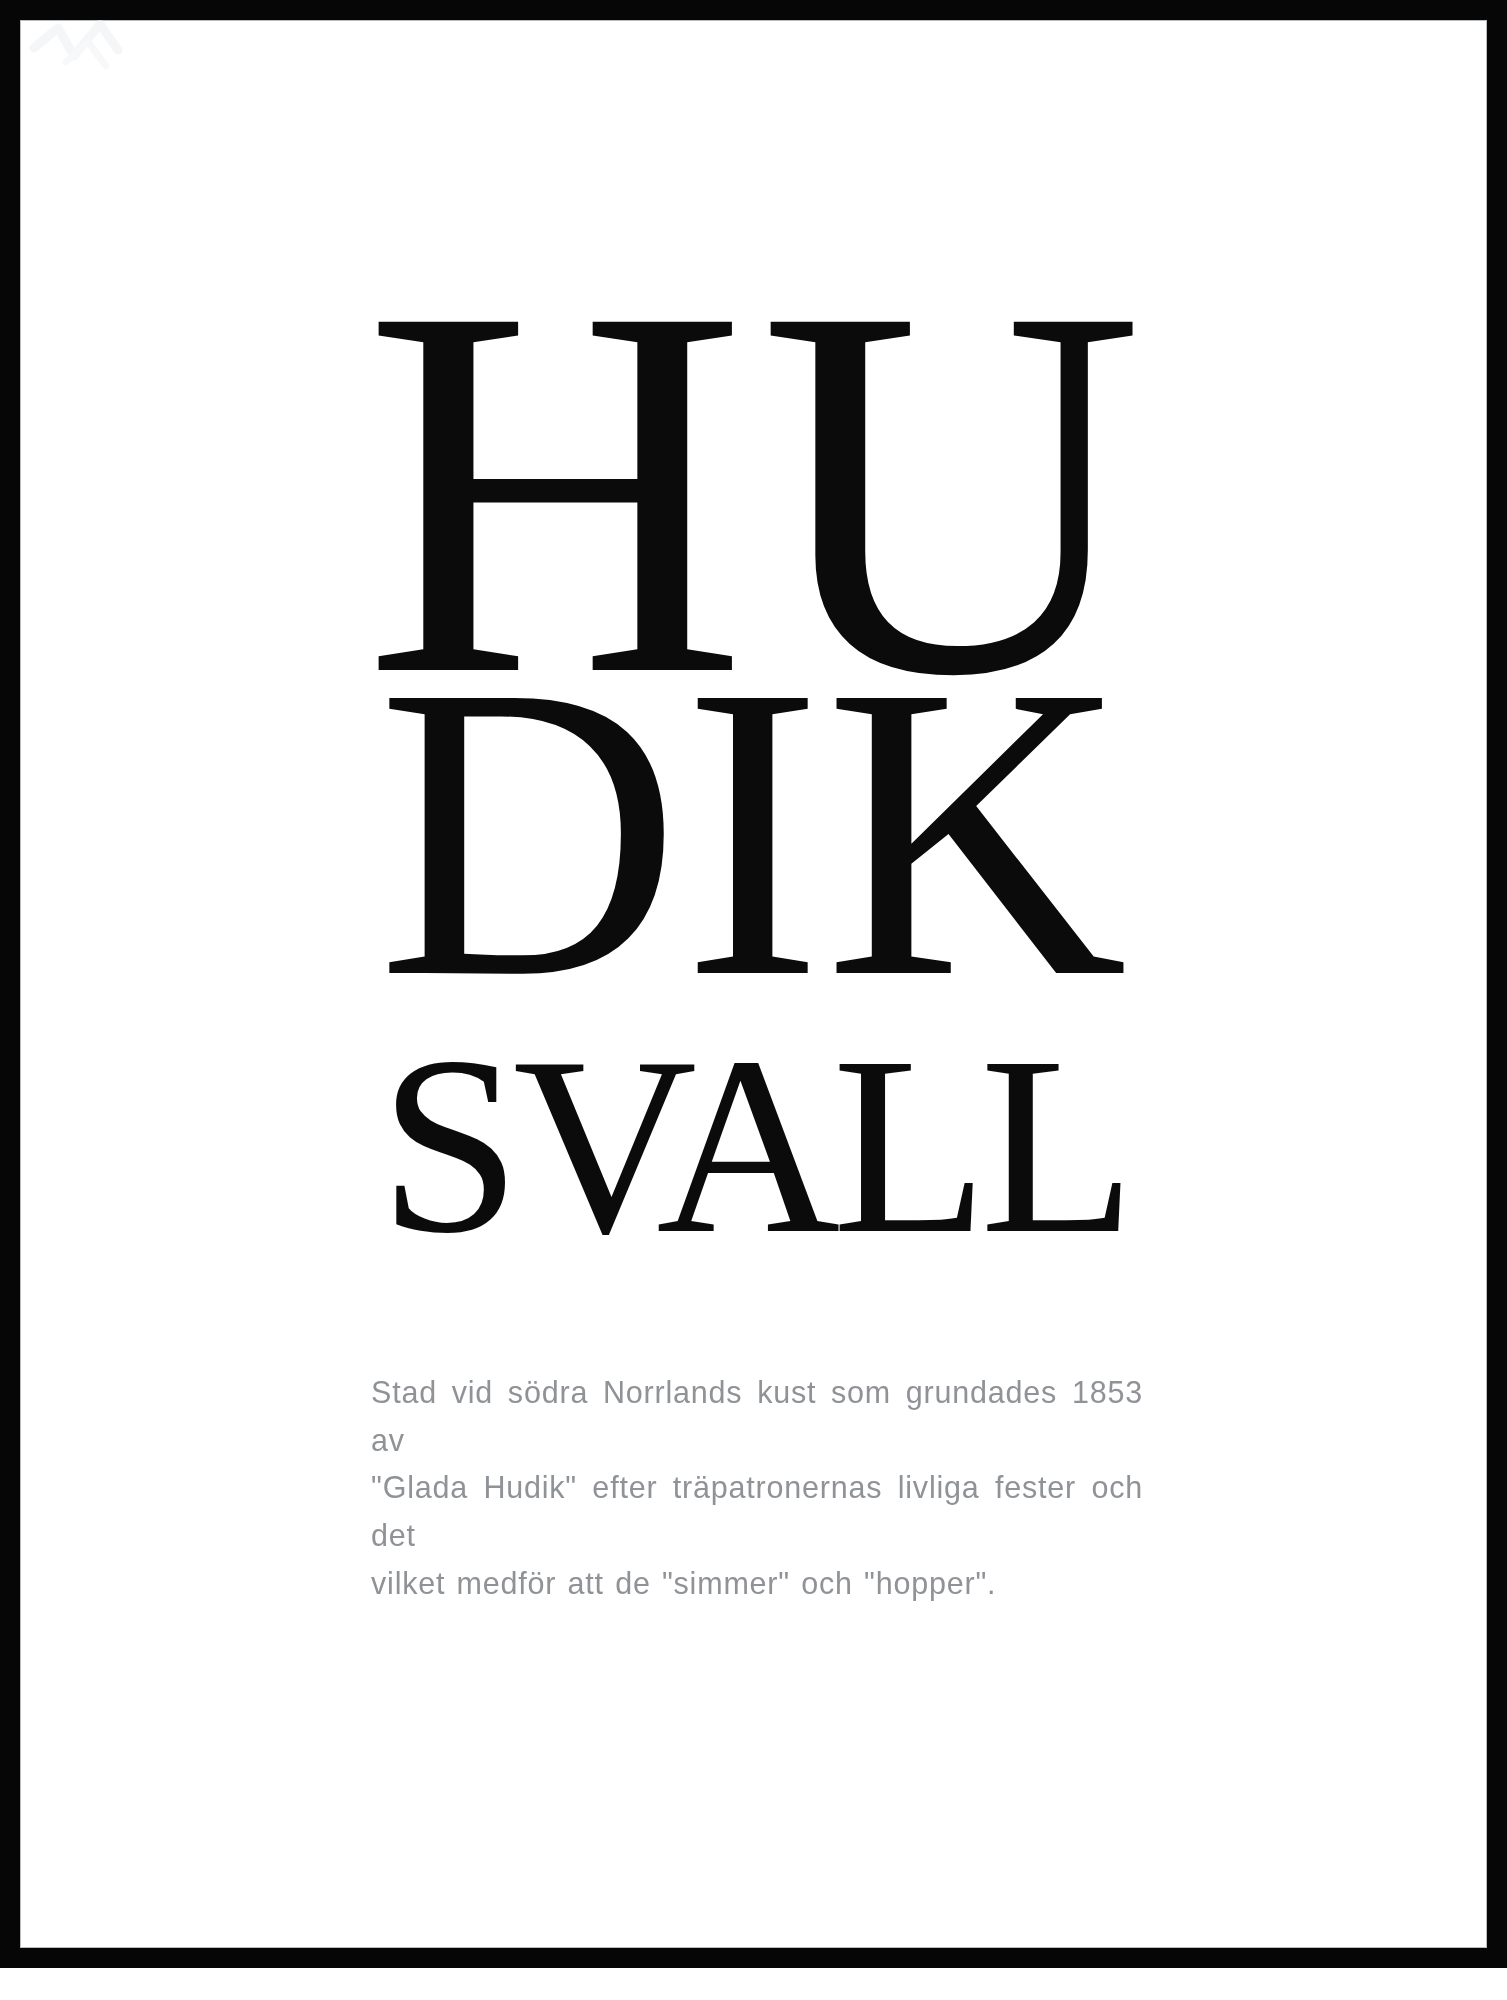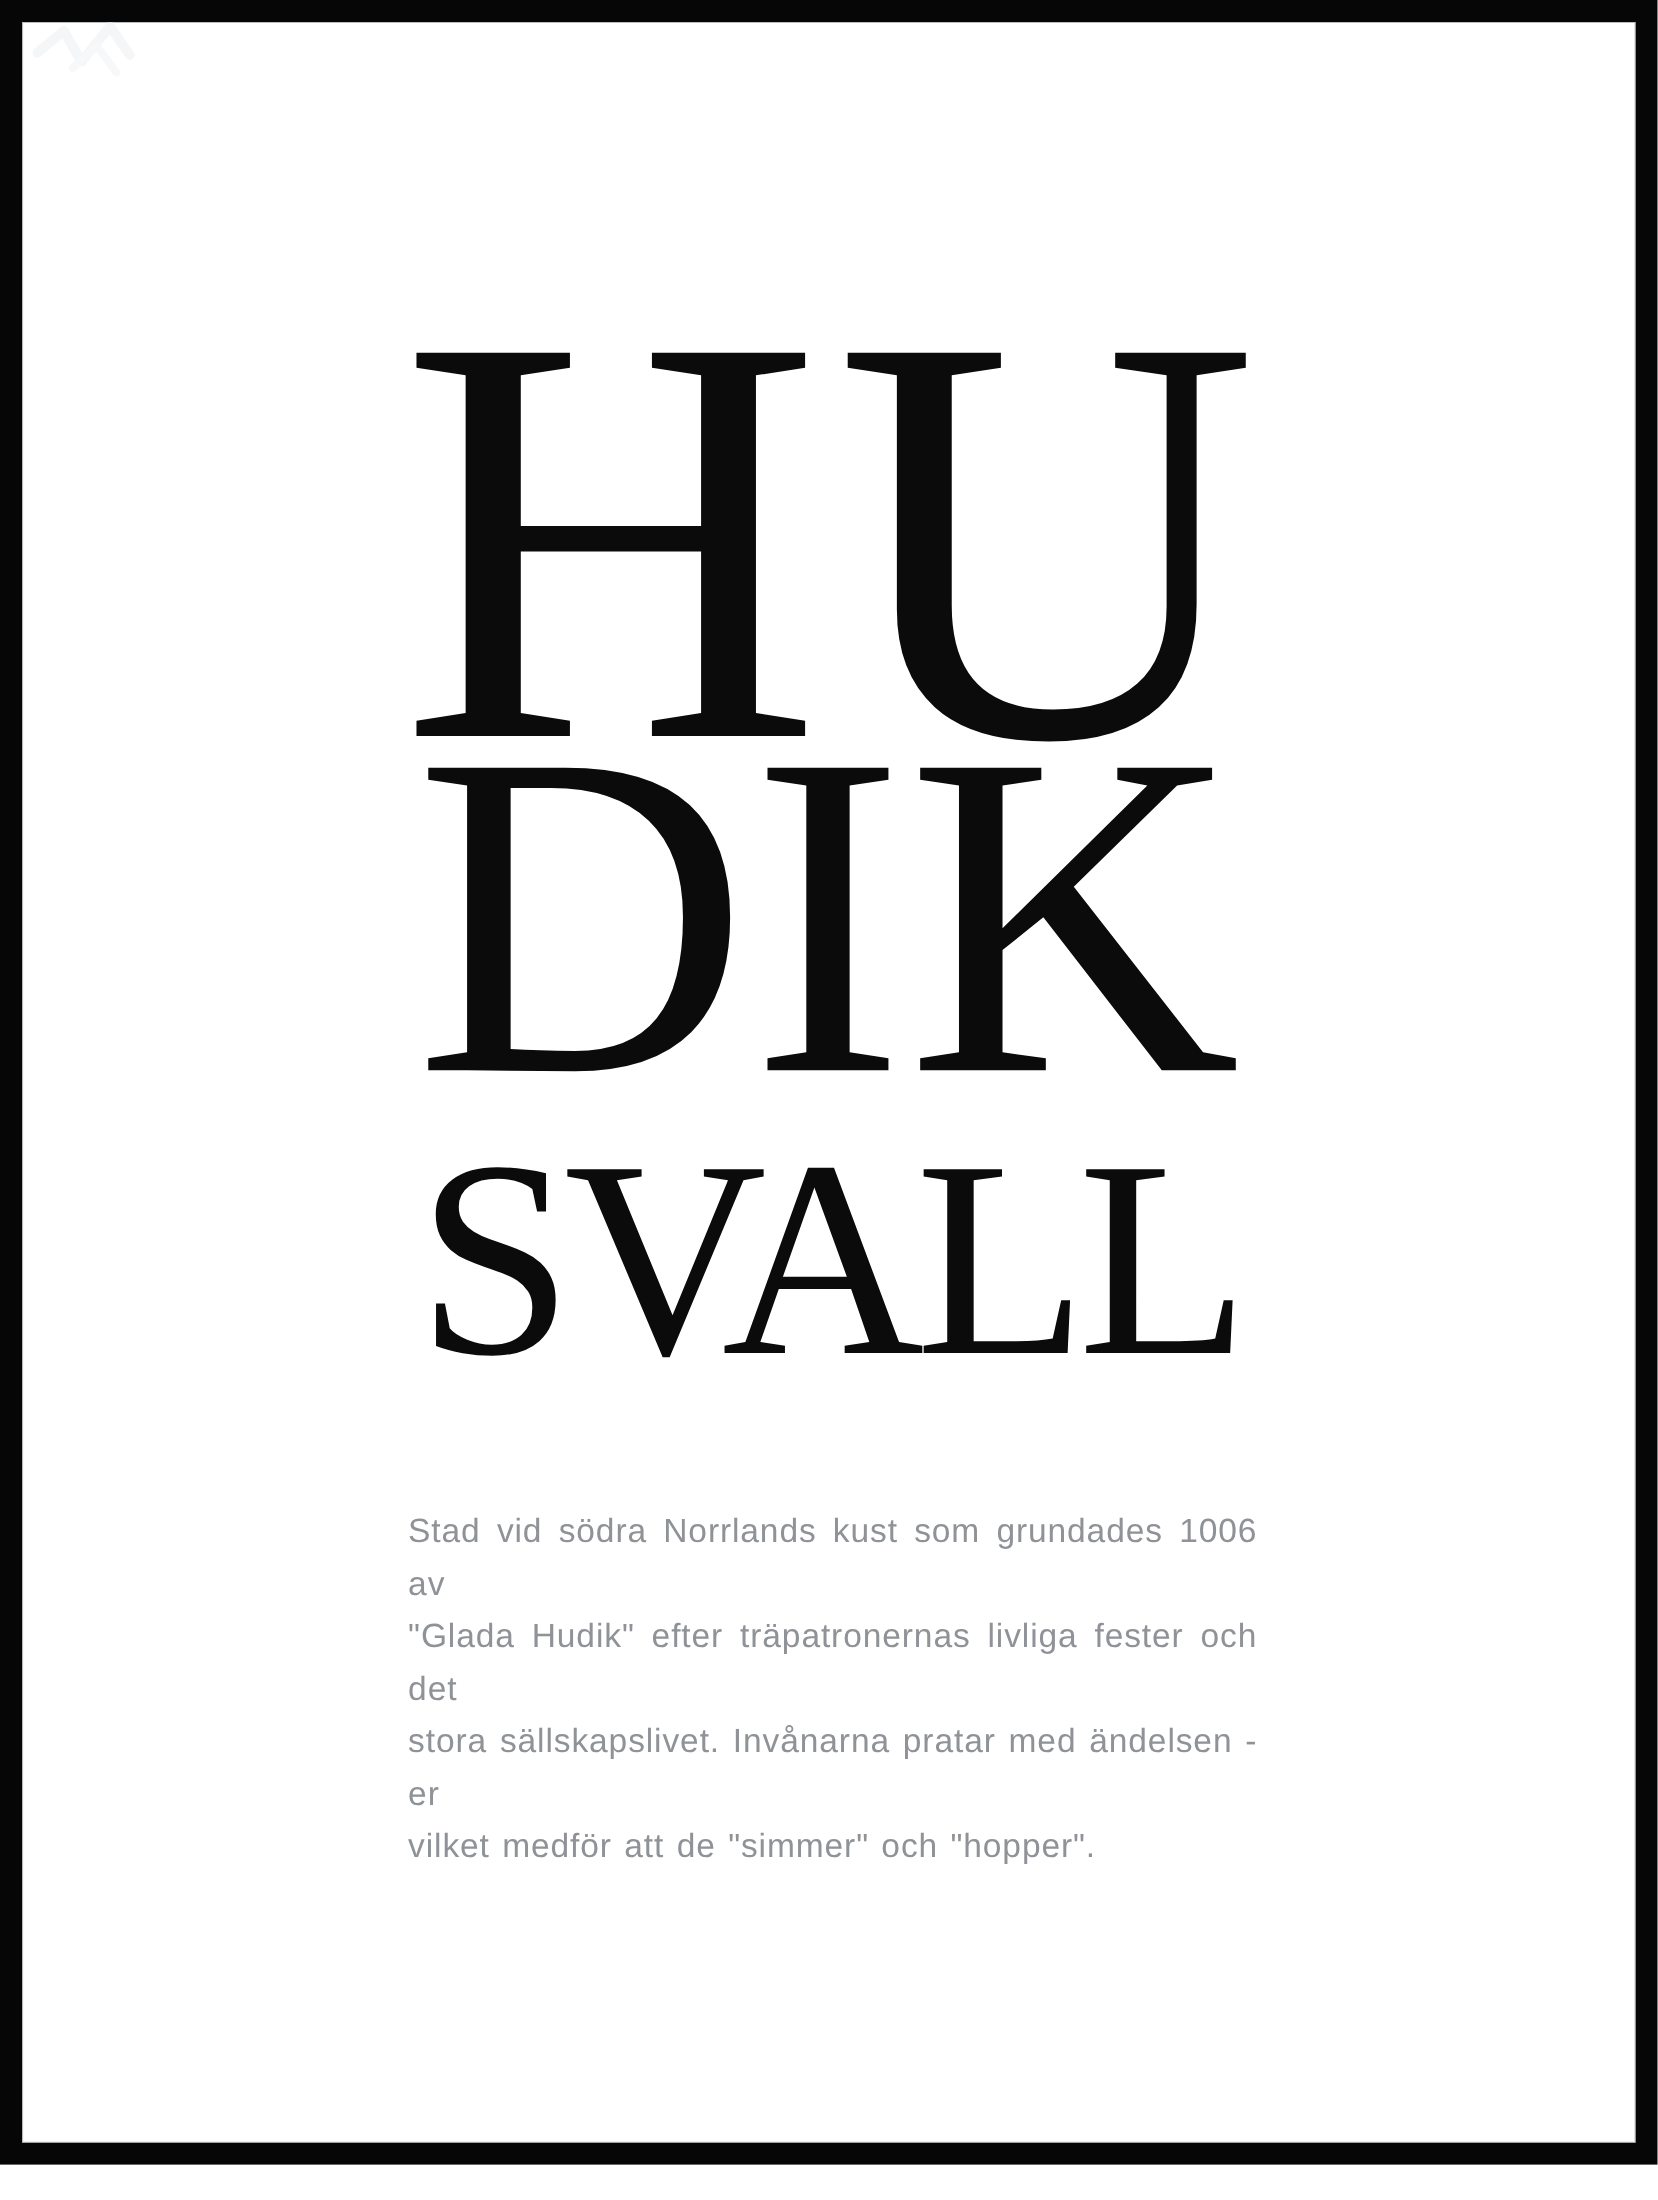--- a/index.html
+++ b/index.html
@@ -86,19 +86,18 @@
     <polyline points="40,42 62,22 80,46" fill="none" stroke="#f2f4f5" stroke-width="7" stroke-linecap="round" stroke-linejoin="round"></polyline>
   </svg>
 
   <h1 style="margin:0; font-size:inherit; font-weight:inherit;">
     <span class="title-line hu">HU</span>
     <span class="title-line dik">DIK</span>
     <span class="title-line svall">SVALL</span>
   </h1>
 
   <p class="description">
-    <span class="desc-line">Stad vid södra Norrlands kust som grundades 1006 av</span>
+    <span class="desc-line">Stad vid södra Norrlands kust som grundades 1853 av</span>
     <span class="desc-line">"Glada Hudik" efter träpatronernas livliga fester och det</span>
-    <span class="desc-line">stora sällskapslivet. Invånarna pratar med ändelsen -er</span>
     <span class="desc-line last">vilket medför att de "simmer" och "hopper".</span>
   </p>
 
 </div>
 
 </body></html>

